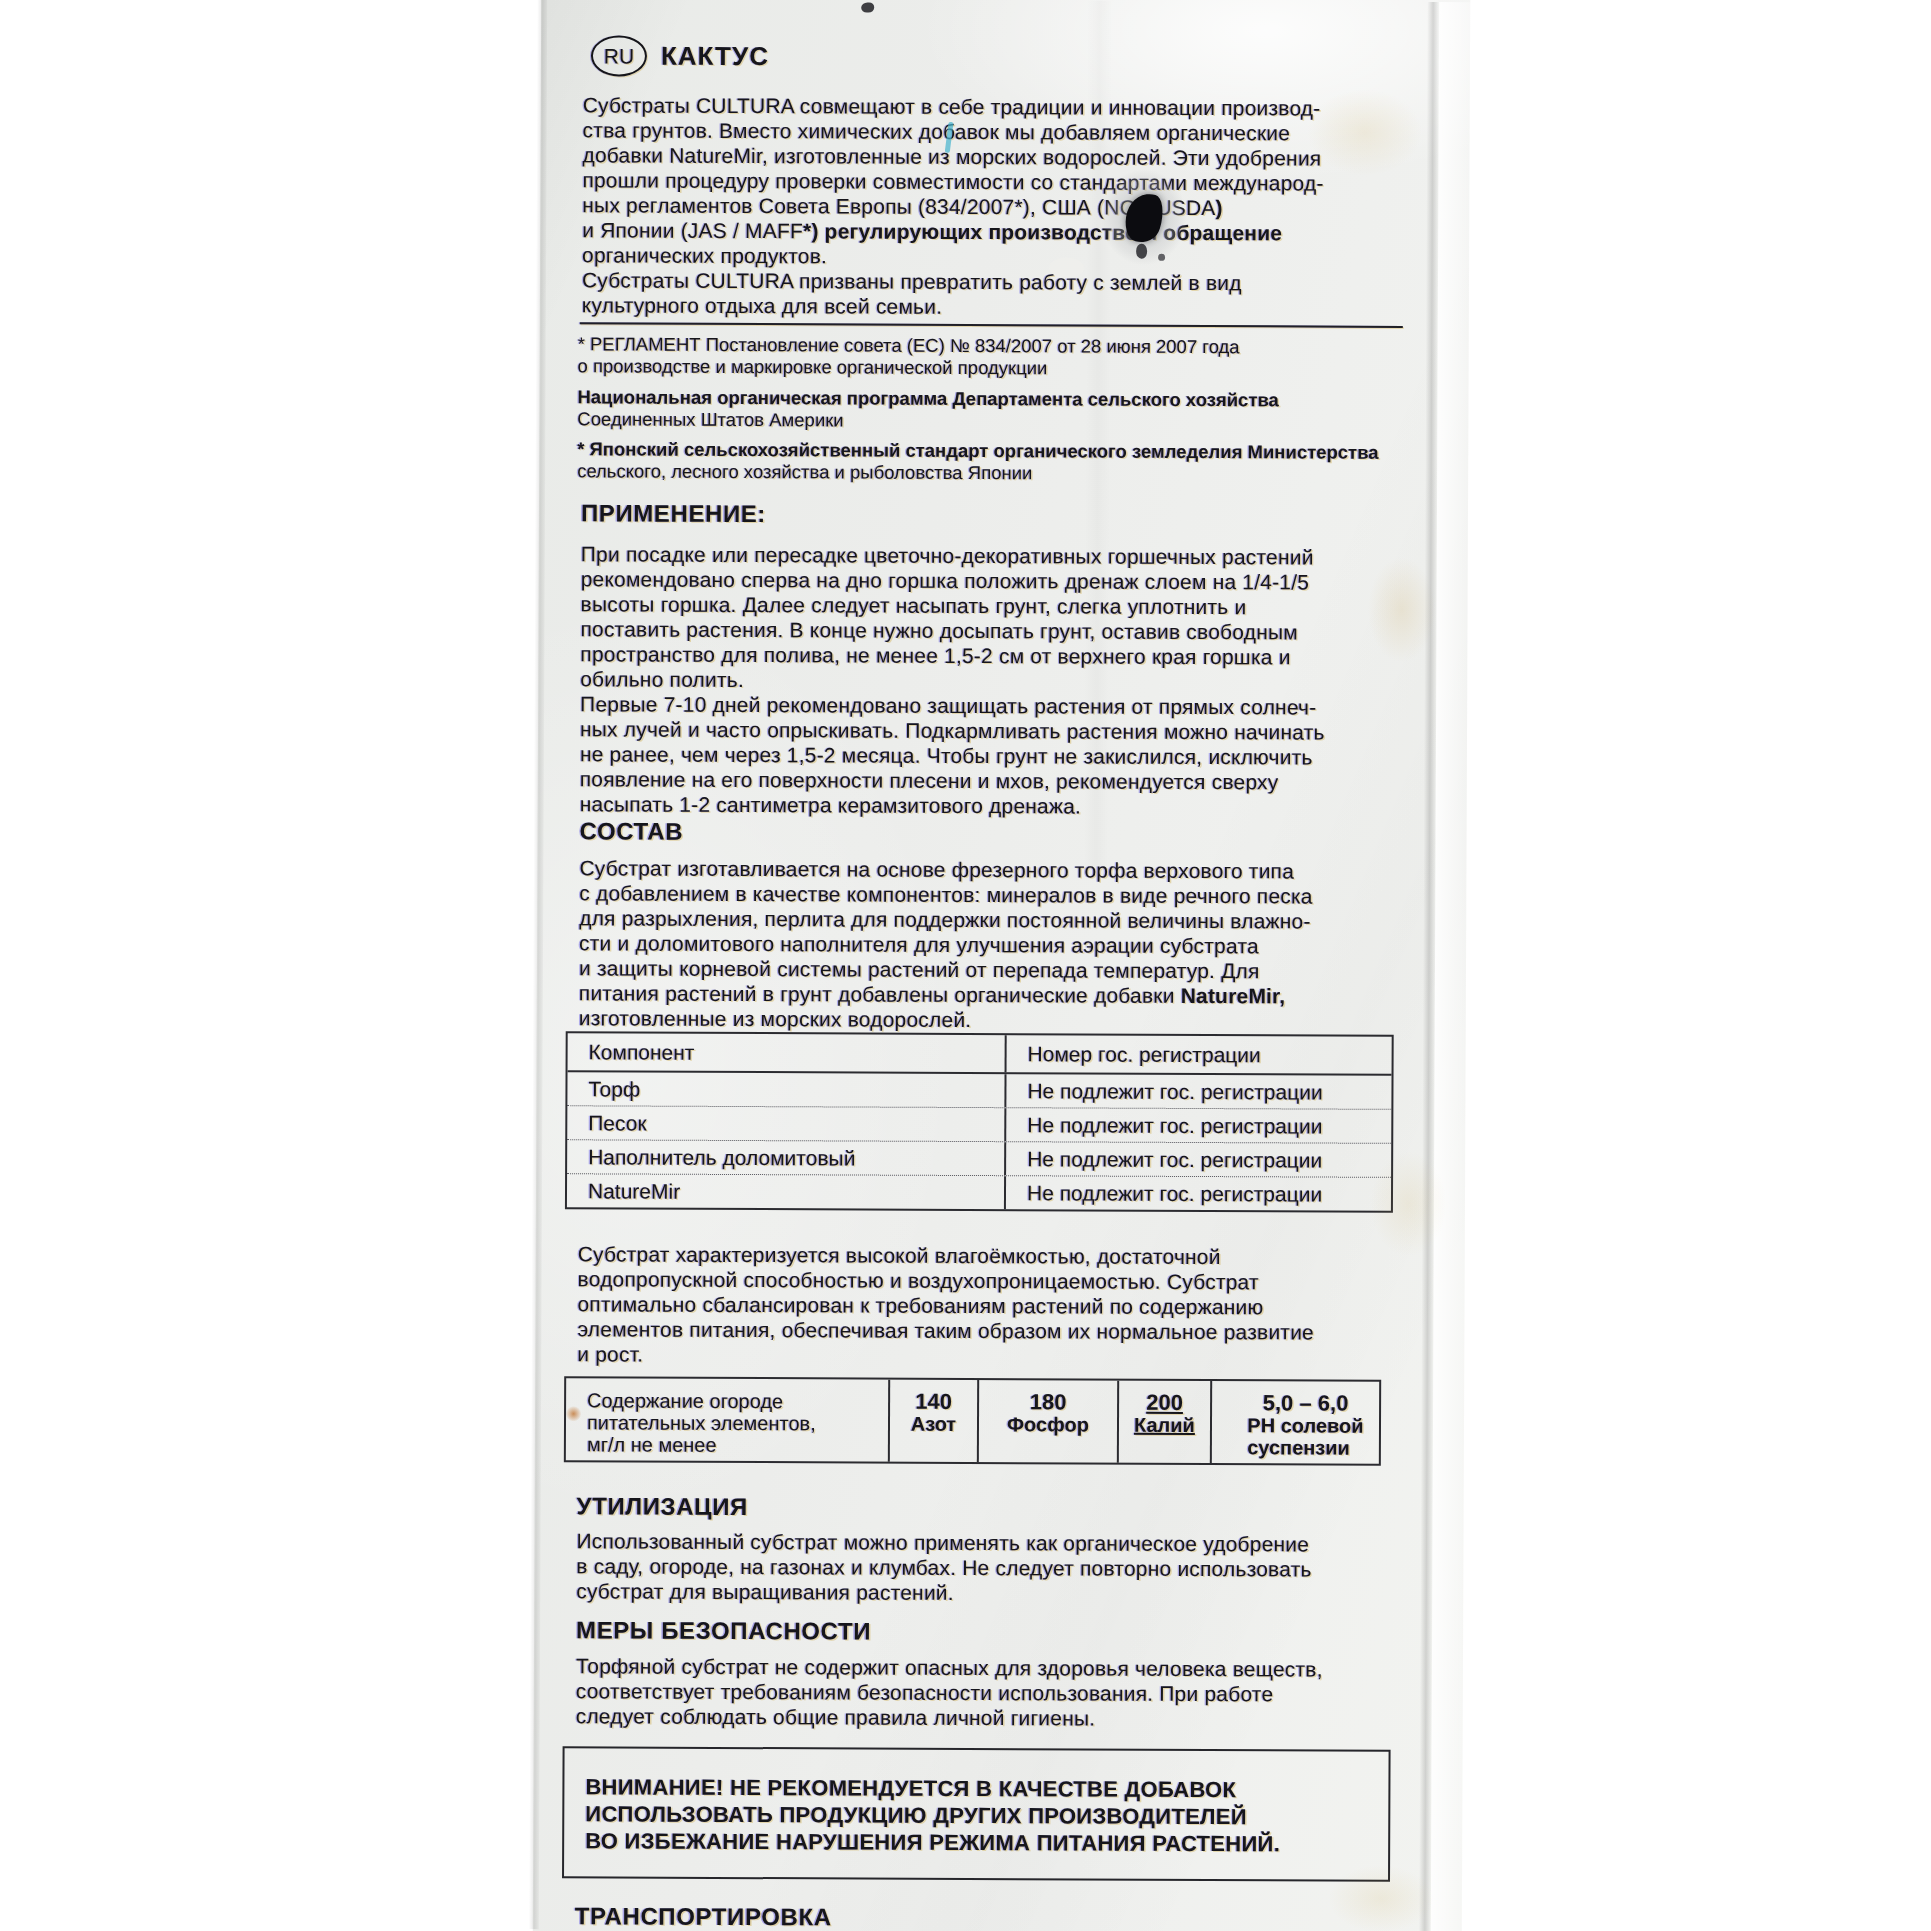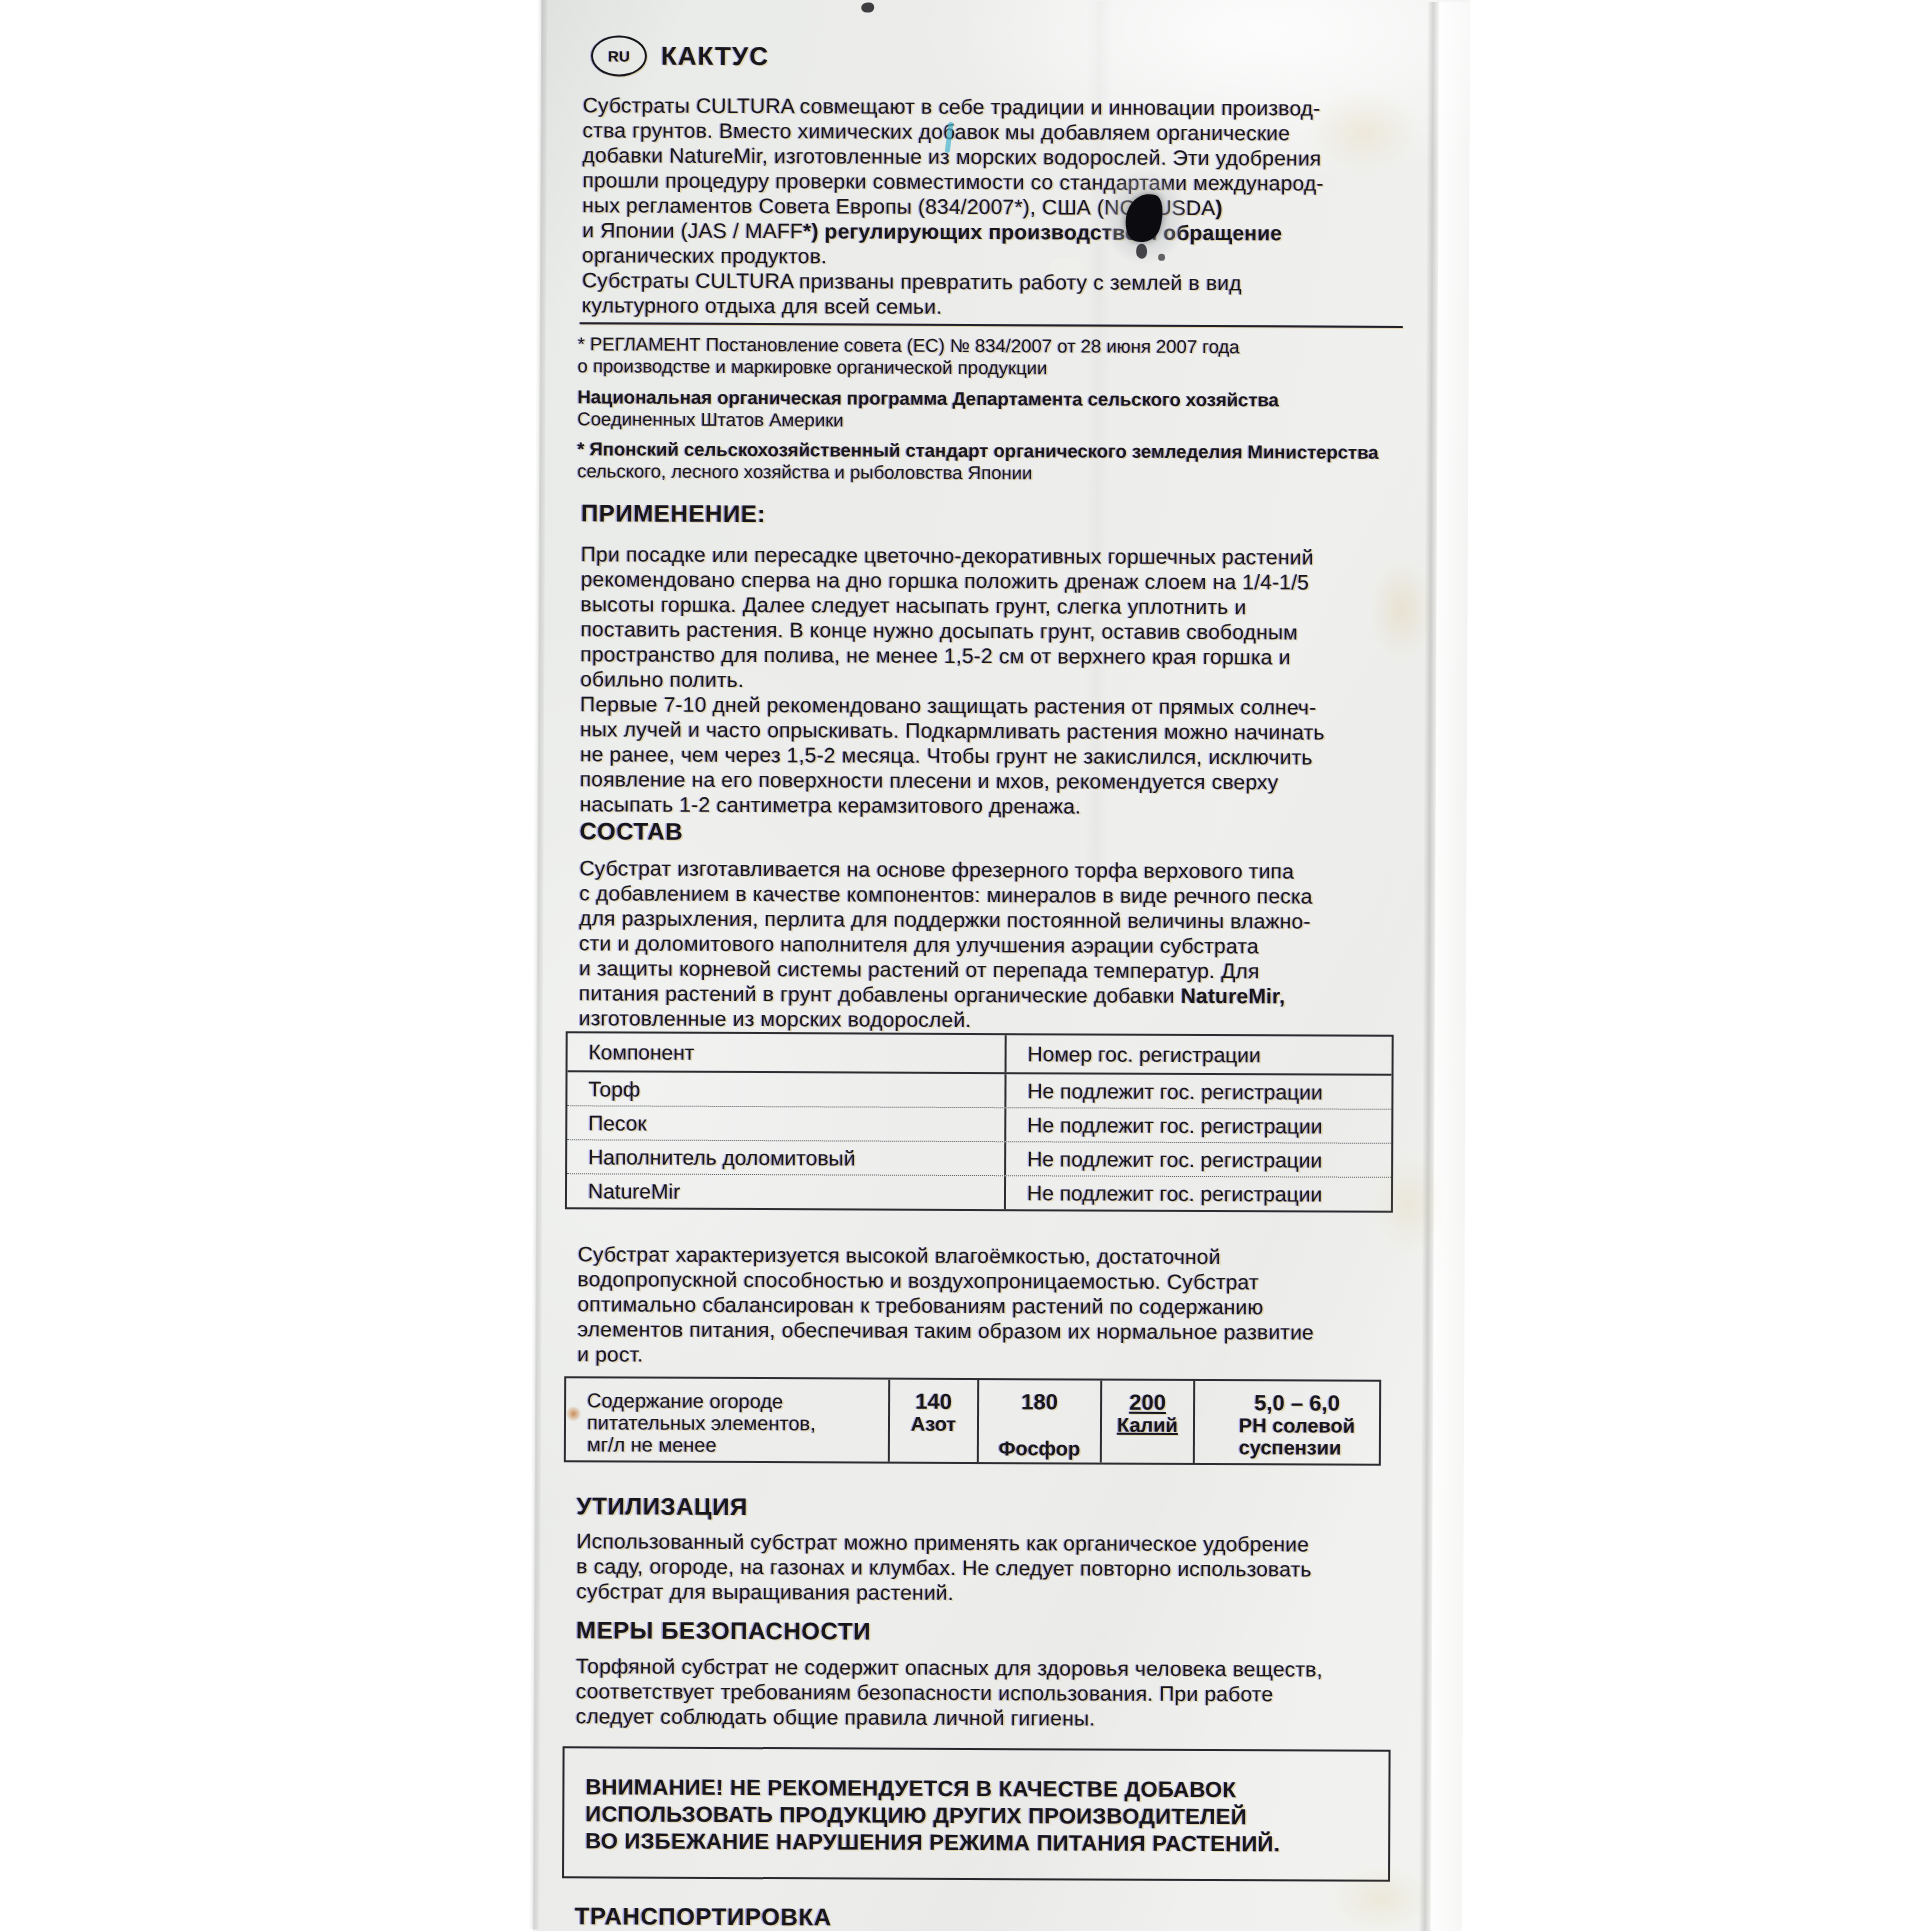--- a/index.html
+++ b/index.html
@@ -68,21 +68,21 @@
   
   .nut-table{position:absolute;left:566px;top:1378px;width:817px;height:86px;border:2.9px solid #2b2b30;
        box-sizing:border-box;display:flex;font-size:20px;}
   .nut-cell{border-right:2.4px solid #2b2b30;box-sizing:border-box;}
   .nut-cell:last-child{border-right:none;}
   .nut-label{width:324px;padding:10.6px 0 0 21px;line-height:22px;}
   .nut-label .line{white-space:nowrap;}
   .nut-val{display:flex;flex-direction:column;align-items:center;padding-top:10.6px;line-height:22px;}
   .nut-val .num{font-weight:700;font-size:22px;}
   .nut-val .line{white-space:nowrap;font-weight:700;}
-  .w2{width:89px;align-items:center;} .w3{width:123px;gap:24px;} .w4{width:93px;text-decoration:underline;} .w5{flex:1;padding-left:20px;}
+  .w2{width:89px;align-items:center;} .w3{width:140px;} .w4{width:93px;text-decoration:underline;} .w5{flex:1;padding-left:20px;}
 
   
   .warn-box{position:absolute;left:566px;top:1748px;width:828px;height:132px;border:2.9px solid #26262b;
        box-sizing:border-box;padding:25px 0 0 21px;font-size:22px;font-weight:700;line-height:27px;letter-spacing:0.3px;}
   .warn-box .line{white-space:nowrap;}
 </style>
 </head>
 <body>
 
 <div class="photo">
@@ -90,21 +90,21 @@
 
     <div class="bag"></div>
     <div class="bag-left-edge"></div>
     <div class="crease-v"></div>
     <div class="bag-fold"></div>
     <div class="bag-right-light"></div>
 
     <div style="position:absolute;left:587px;top:37px;width:56px;height:41px;border:2.9px solid #15151a;
                 border-radius:50%;display:flex;align-items:center;justify-content:center;box-sizing:border-box;
                 box-shadow:-1px 0 0 rgba(80,70,225,.4),1px 1px 0 rgba(205,165,55,.35);" class="ink">
-      <span style="font-weight:700;font-size:15px;">RU</span>
+      <span style="font-weight:400;font-size:21px;">RU</span>
     </div>
     <div style="position:absolute;left:657px;top:42px;font-size:26px;font-weight:700;letter-spacing:1px;" class="ink">КАКТУС</div>
 
     <div class="para ink" style="top:94px;">
         <div class="line"><span>Субстраты CULTURA совмещают в себе традиции и инновации производ-</span></div>
         <div class="line"><span>ства грунтов. Вместо химических добавок мы добавляем органические</span></div>
         <div class="line"><span>добавки NatureMir, изготовленные из морских водорослей. Эти удобрения</span></div>
         <div class="line"><span>прошли процедуру проверки совместимости со стандартами международ-</span></div>
         <div class="line"><span>ных регламентов Совета Европы (834/2007*), США (NOP/USDA</span><span style="font-weight: 700;">)</span></div>
         <div class="line"><span>и Японии (JAS / MAFF</span><span style="font-weight: 700;">*) регулирующих производство и обращение</span></div>

